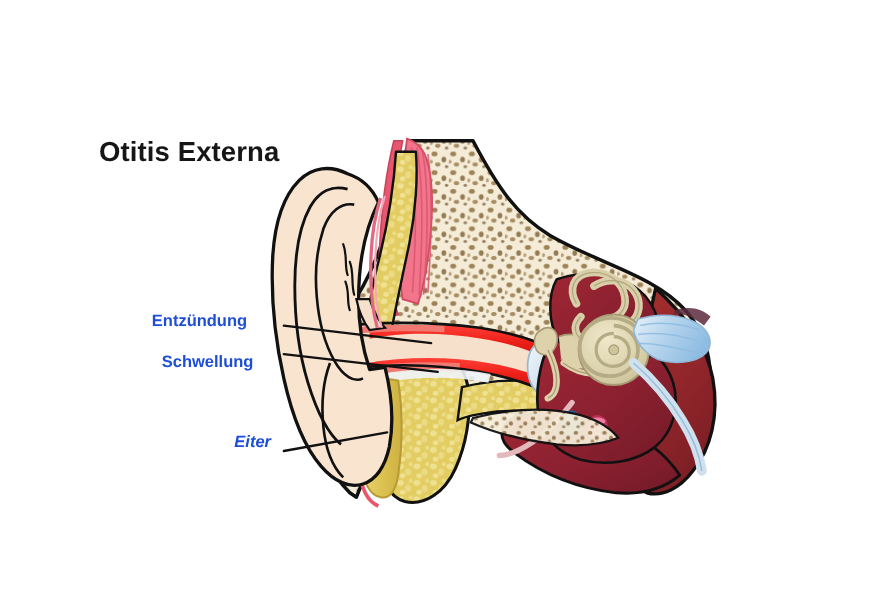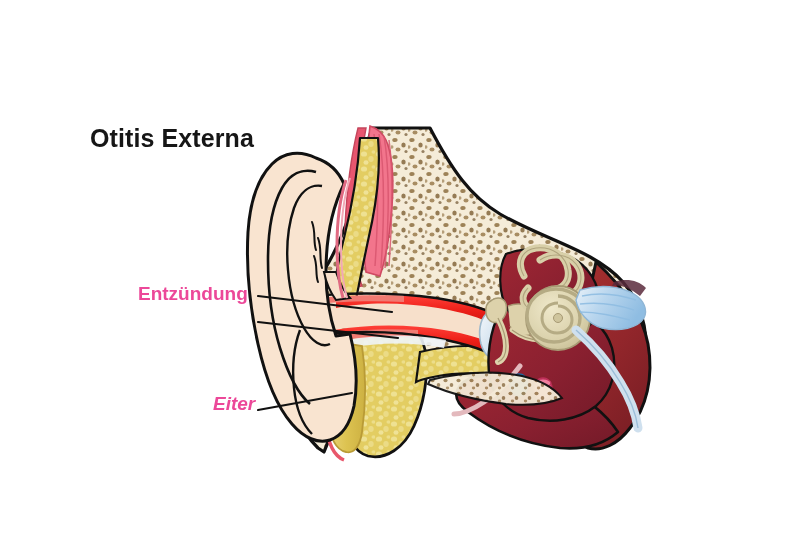--- a/index.html
+++ b/index.html
@@ -33,23 +33,23 @@
     left: 90px;
     top: 124px;
     font-size: 25px;
     font-weight: bold;
     color: #161616;
     letter-spacing: 0.1px;
     white-space: nowrap;
   }
   .callout-label {
     position: absolute;
-    font-size: 19px;
+    font-size: 15px;
     font-weight: bold;
-    color: #ec4899;
+    color: #1d4ed8;
     white-space: nowrap;
   }
   .lbl-inflammation { left: 138px; top: 283px; }
   .lbl-swelling     { left: 147px; top: 321px; }
   .lbl-pus          { left: 213px; top: 393px; font-style: italic; }
 </style>
 </head>
 <body>
 
 <div id="canvas-root">
@@ -282,16 +282,17 @@
       <line x1="258" y1="322" x2="398" y2="338"></line>
 
       <line x1="258" y1="410" x2="352" y2="393"></line>
     </g>
   </svg>
 
   <div class="title-text">Otitis Externa</div>
 
   <div class="callout-label lbl-inflammation">Entzündung</div>
 
+  <div class="callout-label lbl-swelling">Schwellung</div>
 
   <div class="callout-label lbl-pus">Eiter</div>
 
 </div>
 
 </body></html>

